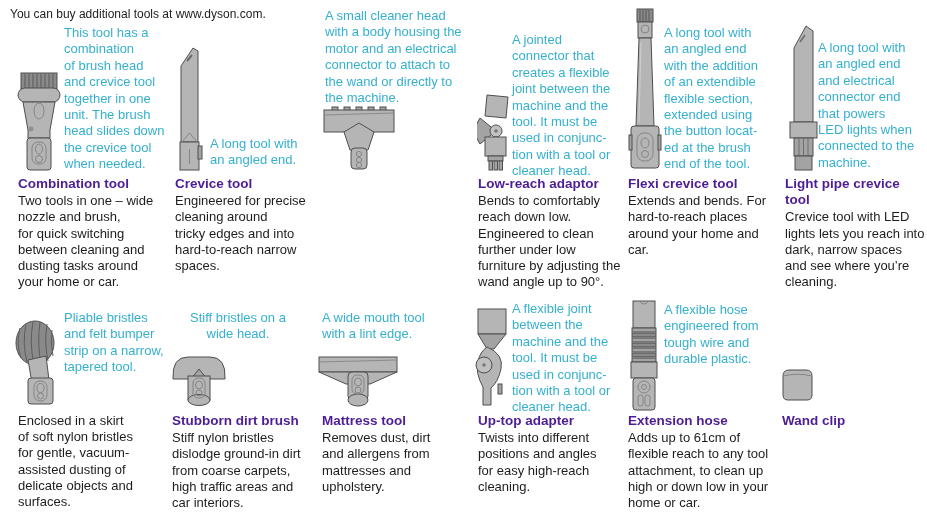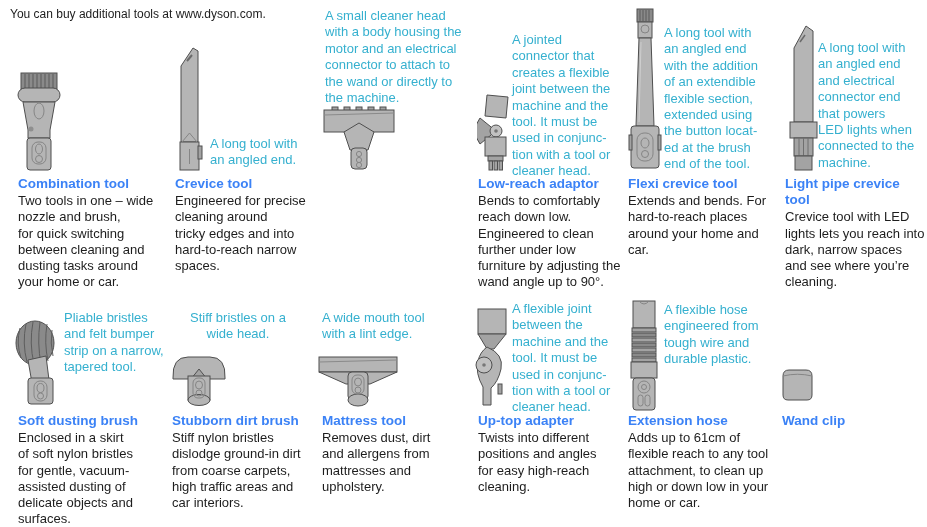--- a/index.html
+++ b/index.html
@@ -8,21 +8,21 @@
     font-family:"Liberation Sans", sans-serif; color:#1d1d1d; overflow:hidden;
   }
   .header {
     position:absolute; left:10px; top:7px; font-size:12px; color:#1d1d1d;
   }
   .callout {
     position:absolute; color:#35b0cf; font-size:13px; line-height:16.4px;
     white-space:pre-line;
   }
   .block { position:absolute; width:162px; font-size:13px; line-height:16.2px; }
-  .title { font-weight:bold; font-size:13.5px; margin:0 0 1px 0; color:#3b82f6; }
+  .title { font-weight:bold; font-size:13.5px; margin:0 0 1px 0; color:#4c1d95; }
   .desc  { white-space:pre-line; color:#1d1d1d; }
   .icon  { position:absolute; }
   svg .fillA { fill:#b5b5b5; stroke:#4f4f4f; stroke-width:1; }
   svg .fillB { fill:#a3a3a3; stroke:#4f4f4f; stroke-width:1; }
   svg .fillC { fill:#8a8a8a; stroke:#4f4f4f; stroke-width:1; }
   svg .det   { fill:none; stroke:#858585; stroke-width:1; }
 </style>
 </head>
 <body>
 
@@ -37,20 +37,29 @@
       <rect x="2" y="16" width="42" height="14" rx="7" class="fillA"></rect>
       <path d="M7 30 L39 30 L34 58 L34 66 L12 66 L12 58 Z" class="fillA"></path>
       <ellipse cx="23" cy="39" rx="5" ry="8" class="det"></ellipse>
       <circle cx="15" cy="57" r="2.5" fill="#8f8f8f"></circle>
       <rect x="11" y="66" width="24" height="32" rx="3" class="fillA"></rect>
       <rect x="16" y="70" width="14" height="22" rx="6" class="det"></rect>
       <ellipse cx="23" cy="77" rx="3.5" ry="5" class="det"></ellipse>
       <circle cx="23" cy="87" r="3.5" class="det"></circle>
     </svg>
   </div>
+  <div class="callout" style="left:64px; top:25px; width:132px;">This tool has a
+combination
+of brush head
+and crevice tool
+together in one
+unit. The brush
+head slides down
+the crevice tool
+when needed.</div>
   <div class="block" style="left:18px; top:176px;">
     <div class="title">Combination tool</div>
     <div class="desc">Two tools in one – wide
 nozzle and brush,
 for quick switching
 between cleaning and
 dusting tasks around
 your home or car.</div>
   </div>
 
@@ -199,21 +208,20 @@
       <rect x="20" y="61" width="13" height="20" rx="6" class="det"></rect>
       <ellipse cx="26.5" cy="68" rx="3.5" ry="4.5" class="det"></ellipse>
       <circle cx="26.5" cy="76" r="3" class="det"></circle>
     </svg>
   </div>
   <div class="callout" style="left:64px; top:310px; width:126px;">Pliable bristles
 and felt bumper
 strip on a narrow,
 tapered tool.</div>
   <div class="block" style="left:18px; top:413px;">
-    <div class="title">Soft dusting brush</div>
     <div class="desc">Enclosed in a skirt
 of soft nylon bristles
 for gentle, vacuum-
 assisted dusting of
 delicate objects and
 surfaces.</div>
   </div>
 
   <div class="icon" style="left:170px; top:352px;">
     <svg width="58" height="55" viewBox="0 0 58 55">

